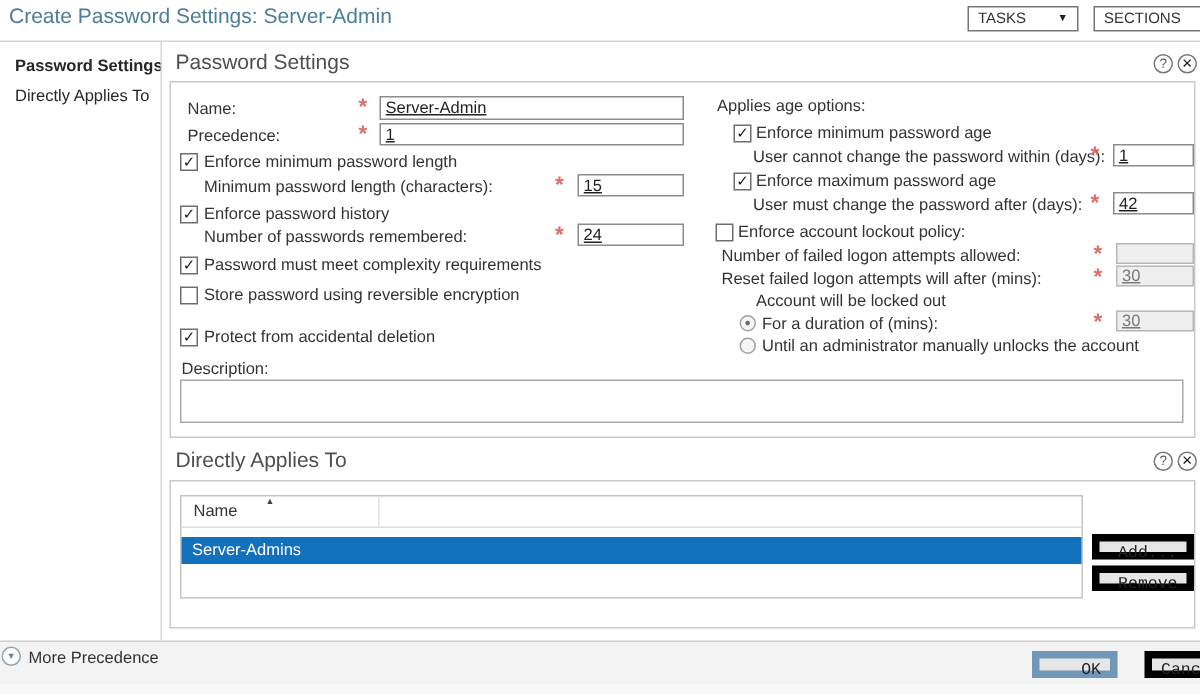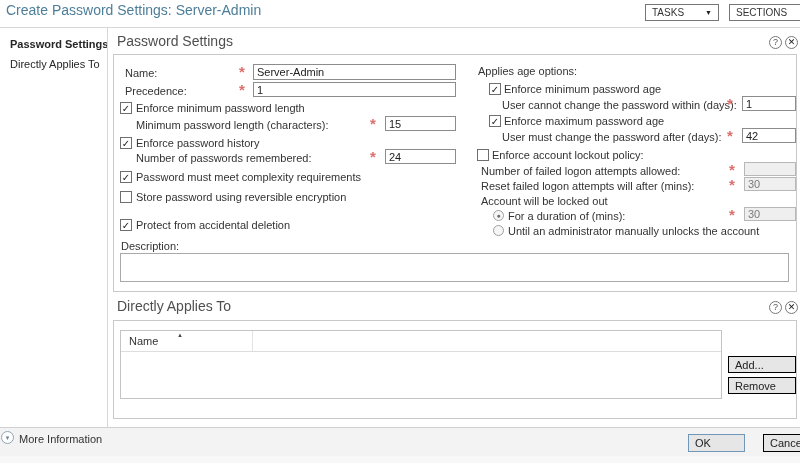--- a/index.html
+++ b/index.html
@@ -14,24 +14,24 @@
   .topbtn .car{font-size:7px;color:#222;margin-left:8px;}
   .vline{width:1px;background:#d6d6d6;}
   .hline{height:1px;background:#d6d6d6;}
   .box{border:1px solid #c9c9c9;background:#fff;box-sizing:border-box;}
   .cb{width:12px;height:12px;border:1px solid #6e6e6e;background:#fff;font-size:10px;line-height:11px;
       text-align:center;color:#1a1a1a;font-weight:bold;box-sizing:border-box;}
   .radio{width:11px;height:11px;border:1px solid #a0a0a0;border-radius:50%;background:#f6f6f6;
          font-size:7px;line-height:9px;text-align:center;color:#6a6a6a;box-sizing:border-box;}
   .ast{color:#d9706c;font-size:15px;font-weight:bold;line-height:12px;}
   .inp{border:1px solid #8c8c8c;background:#fff;font-size:11px;padding:0 3px;font-family:inherit;
-       box-sizing:border-box;height:16px;color:#222;}
+       box-sizing:border-box;height:16px;color:#222;text-decoration:underline;}
   .inp.dis{background:#efefef;border-color:#b7b7b7;color:#7a7a7a;}
-  .btn{border:1px solid #000000;background:#e6e6e6;font-size:11px;color:#222;text-align:left;
-       box-sizing:border-box;font-family:Liberation Sans, sans-serif;line-height:15px;cursor:default;}
+  .btn{border:5px solid #000000;background:#e6e6e6;font-size:11px;color:#222;text-align:right;
+       box-sizing:border-box;font-family:Liberation Mono, monospace;line-height:15px;cursor:default;}
   .btn.ok{border-color:#7096b8;}
   .circ{width:13px;height:13px;border-radius:50%;border:1px solid #787878;color:#555;font-size:9px;
         line-height:11px;text-align:center;box-sizing:border-box;background:#fff;}
   .circ.x{font-weight:bold;color:#1a1a1a;font-size:9px;}
   .side1{font-weight:bold;font-size:11px;color:#262626;white-space:nowrap;}
   .side2{font-size:11px;color:#262626;white-space:nowrap;}
   .thead{font-size:11px;color:#333;}
   .sortarr{font-size:6px;color:#444;}
   .selrow{background:#1271bd;color:#fff;font-size:11px;line-height:18px;padding-left:7px;box-sizing:border-box;}
   textarea.desc{border:1px solid #a9a9a9;resize:none;box-sizing:border-box;font-family:inherit;font-size:11px;}
@@ -114,21 +114,21 @@
 <div class="abs lbl" style="left:492px;top:149px;">Enforce account lockout policy:</div>
 
 <div class="abs lbl" style="left:481px;top:165px;">Number of failed logon attempts allowed:</div>
 <div class="abs ast" style="left:729px;top:164px;">*</div>
 <input class="abs inp dis" style="left: 744px; top: 162px; width: 52px; height: 14px;" value="">
 
 <div class="abs lbl" style="left:481px;top:180px;">Reset failed logon attempts will after (mins):</div>
 <div class="abs ast" style="left:729px;top:179px;">*</div>
 <input class="abs inp dis" style="left: 744px; top: 177px; width: 52px; height: 14px;" value="30">
 
-<div class="abs lbl" style="left:481px;top:195px;text-align:center;">Account will be locked out</div>
+<div class="abs lbl" style="left:504px;top:195px;text-align:center;">Account will be locked out</div>
 
 <div class="abs radio" style="left:493px;top:210px;">●</div>
 <div class="abs lbl" style="left:508px;top:210px;">For a duration of (mins):</div>
 <div class="abs ast" style="left:729px;top:209px;">*</div>
 <input class="abs inp dis" style="left: 744px; top: 207px; width: 52px; height: 14px;" value="30">
 
 <div class="abs radio" style="left:493px;top:225px;"></div>
 <div class="abs lbl" style="left:508px;top:225px;">Until an administrator manually unlocks the account</div>
 
 <div class="abs sect-hdr" style="left:117px;top:298px;">Directly Applies To</div>
@@ -137,25 +137,28 @@
 
 <div class="abs box" style="left:113px;top:320px;width:684px;height:99px;"></div>
 
 <div class="abs" style="left:120px;top:330px;width:602px;height:69px;border:1px solid #c4c4c4;background:#fff;box-sizing:border-box;">
   <div style="height:20px;border-bottom:1px solid #ddd;display:flex;">
     <div class="thead" style="width:132px;border-right:1px solid #e3e3e3;padding:4px 0 0 8px;box-sizing:border-box;position:relative;">
       <span>Name</span>
       <span class="sortarr" style="position:absolute;left:56px;top:1px;">▲</span>
     </div>
   </div>
+  <div class="selrow" style="margin-top:6px;height:18px;width:600px;">
+    <span>Server-Admins</span>
+  </div>
 </div>
 
 <button class="abs btn" style="left:728px;top:356px;width:68px;height:17px;">Add...</button>
 <button class="abs btn" style="left:728px;top:377px;width:68px;height:17px;">Remove</button>
 
 <div class="abs footer" style="left:0;top:427px;width:800px;height:28px;"></div>
 <div class="abs footer2" style="left:0;top:456px;width:800px;height:7px;"></div>
 
 <div class="abs" style="left:1px;top:431px;width:13px;height:13px;border-radius:50%;border:1px solid #8fa6b5;color:#6a8396;font-size:7px;line-height:12px;text-align:center;box-sizing:border-box;background:#fff;">▾</div>
-<div class="abs lbl" style="left:19px;top:433px;">More Information</div>
+<div class="abs lbl" style="left:19px;top:433px;">More Precedence</div>
 
 <button class="abs btn ok" style="left:688px;top:434px;width:57px;height:18px;">OK</button>
 <button class="abs btn" style="left:763px;top:434px;width:57px;height:18px;">Cancel</button>
 
 </body></html>

